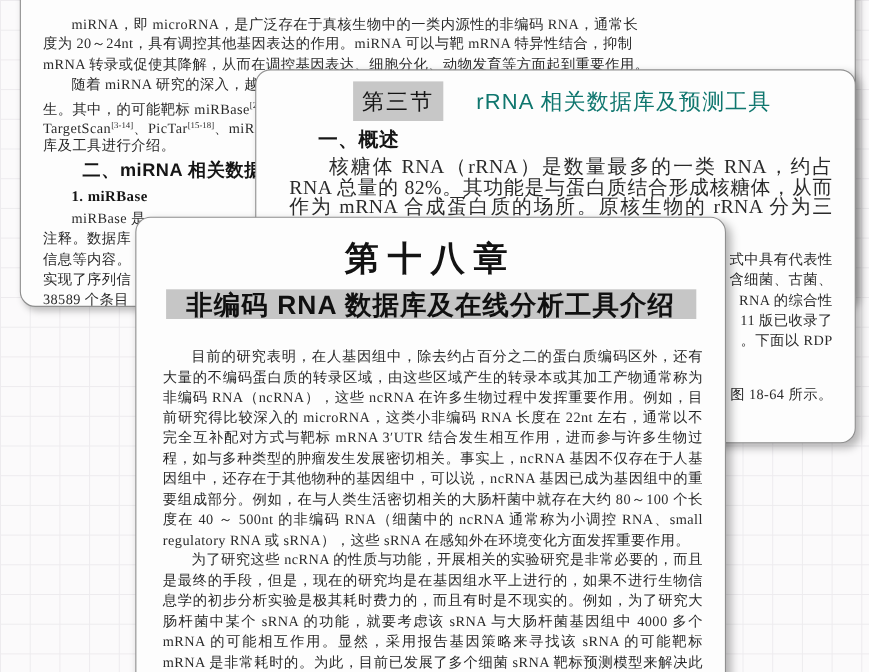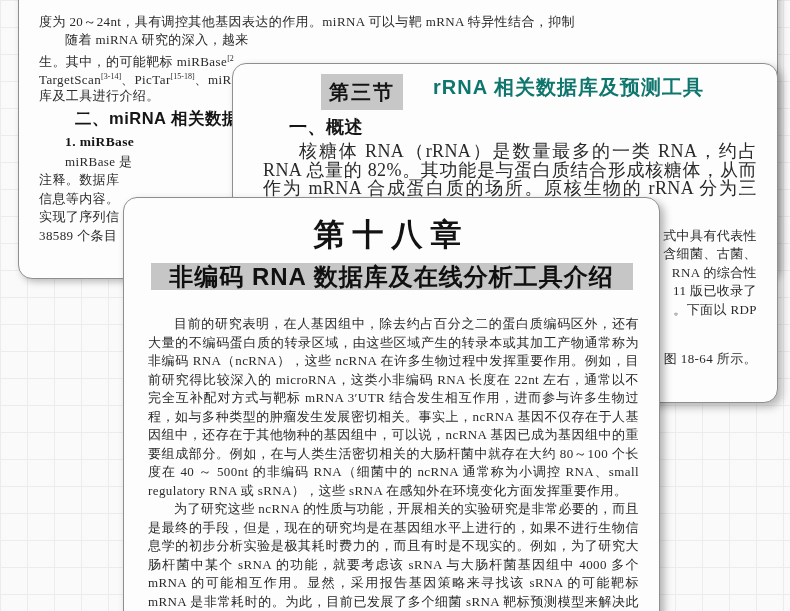--- a/index.html
+++ b/index.html
@@ -41,22 +41,22 @@
     padding-left:26px; color:#151515;
   }
   .back-text sup{ font-size:8px; letter-spacing:0; }
   
   .page-mid{
     left:232px; top:63px; width:546px; height:340px; z-index:2;
     box-shadow:4px 4px 8px rgba(0,0,0,.28);
   }
   .mid-header{
     position:absolute; top:10px; left:88px; right:10px;
-    display:flex; white-space:nowrap;
-    font-family:"Liberation Sans","DejaVu Sans",sans-serif; font-weight:bold;
+    display:flex; align-items:center; white-space:nowrap;
+    font-family:"Liberation Sans","DejaVu Sans",sans-serif; font-weight:normal;
   }
   .sec-box{
     background:#c7c7c7; color:#141414; font-size:20px;
     padding:5px 8px 4px 8px; letter-spacing:2px;
   }
   .sec-title{ margin-left:30px; font-size:20px; color:#0f766e; letter-spacing:1px; }
   .mid-h2{
     position:absolute; top:51px; left:56px;
     font-family:"Liberation Sans","DejaVu Sans",sans-serif;
     font-weight:bold; font-size:18px; color:#161616; letter-spacing:.5px;
@@ -95,21 +95,23 @@
   }
   .front-body p{ text-indent:2em; }
 </style>
 </head>
 <body>
 
 <div class="canvas">
 
   <div class="page page-back">
     <div class="back-text">
+        <div class="line indent"><span>miRNA，即 microRNA，是广泛存在于真核生物中的一类内源性的非编码 RNA，通常长</span></div>
         <div class="line"><span>度为 20～24nt，具有调控其他基因表达的作用。miRNA 可以与靶 mRNA 特异性结合，抑制</span></div>
+        <div class="line"><span>mRNA 转录或促使其降解，从而在调控基因表达、细胞分化、动物发育等方面起到重要作用。</span></div>
         <div class="line indent"><span>随着 miRNA 研究的深入，越来</span></div>
         <div class="line"><span>生。其中，的可能靶标 miRBase</span><sup>[2</sup></div>
         <div class="line"><span>TargetScan</span><sup>[3-14]</sup><span>、PicTar</span><sup>[15-18]</sup><span>、miR</span></div>
         <div class="line"><span>库及工具进行介绍。</span></div>
         <div class="heading"><span>二、miRNA 相关数据库</span></div>
         <div class="subheading"><span>1. miRBase</span></div>
         <div class="line indent"><span>miRBase 是</span></div>
         <div class="line"><span>注释。数据库</span></div>
         <div class="line"><span>信息等内容。</span></div>
         <div class="line"><span>实现了序列信</span></div>

